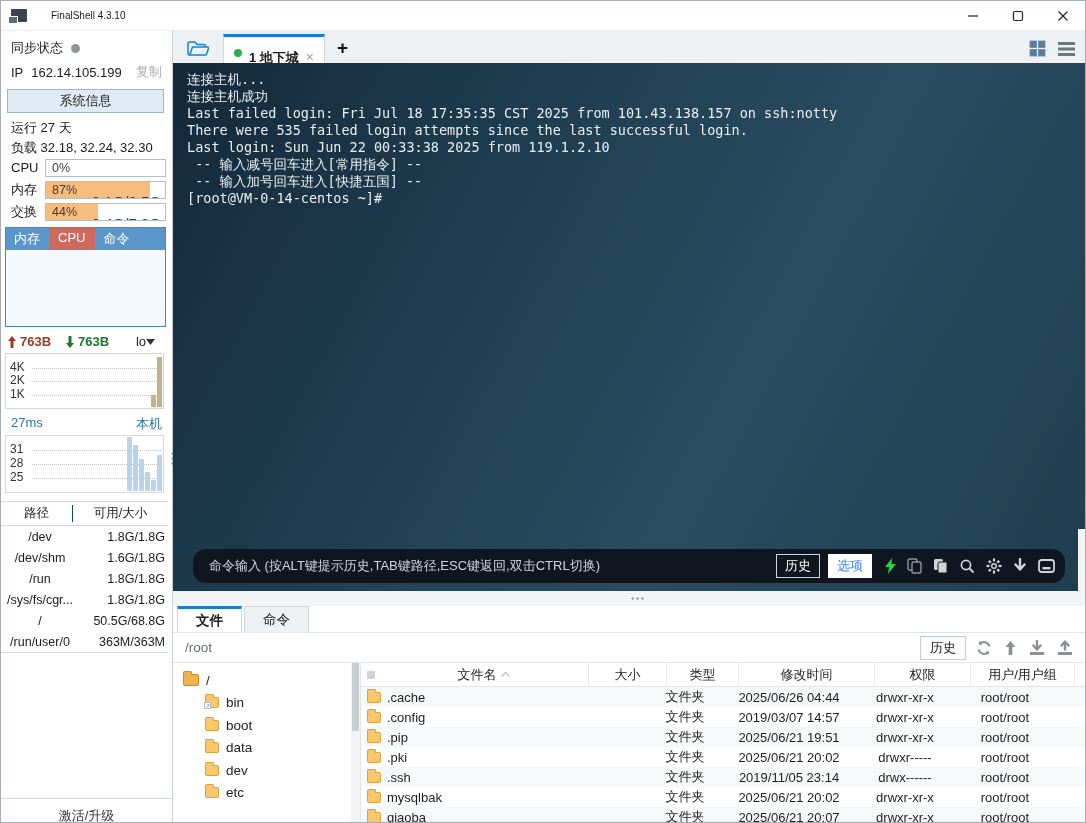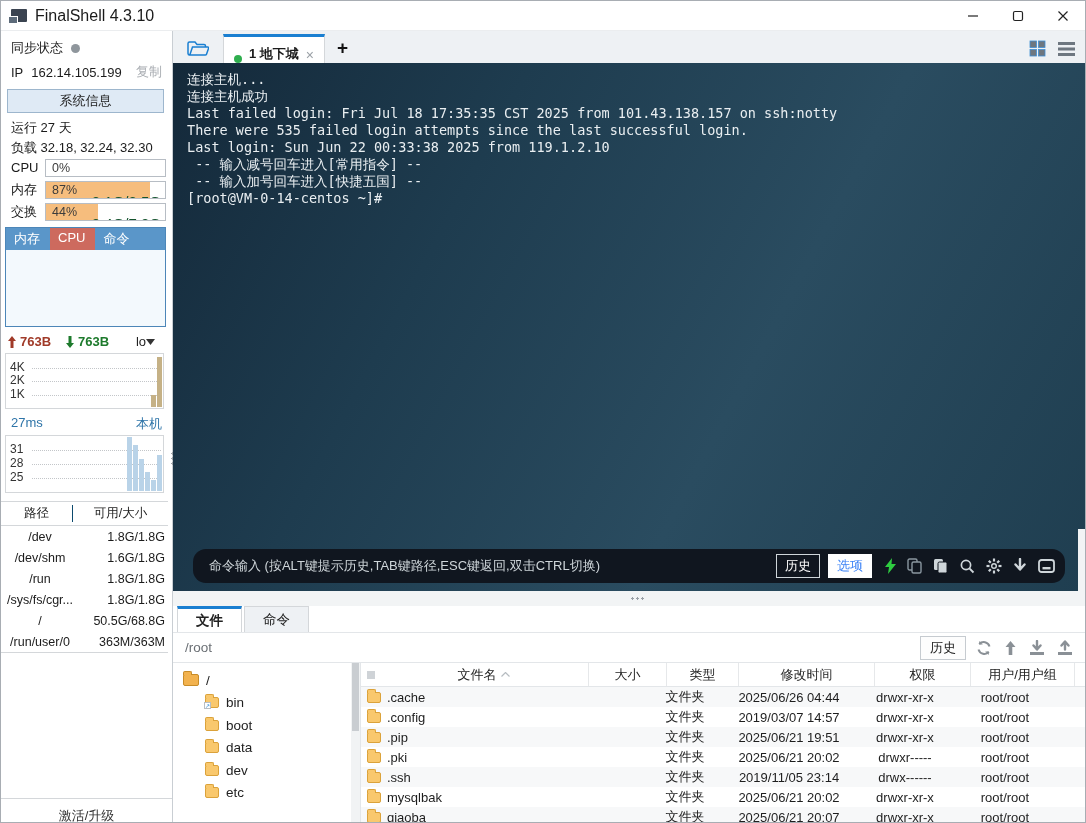--- a/index.html
+++ b/index.html
@@ -2,21 +2,21 @@
 <html><head>
 <meta charset="utf-8">
 <style>
   html,body{margin:0;padding:0;background:#d7dadd;font-family:"Liberation Sans",sans-serif;}
   *{box-sizing:border-box;}
   .window{position:relative;width:1086px;height:823px;background:#fff;border:1px solid #a8adb3;overflow:hidden;}
   
   .titlebar{position:absolute;left:0;top:0;width:100%;height:30px;background:#fff;border-bottom:1px solid #ebedef;display:flex;align-items:center;}
   .appicon{width:16px;height:13px;background:#3a4350;margin:0 8px 0 10px;position:relative;border-radius:1px;}
   .appicon::after{content:"";position:absolute;left:-3px;bottom:-2px;width:8px;height:6px;background:#5d6b7a;border:1px solid #fff;}
-  .apptitle{font-size:16px;color:#1a1a1a;}
+  .apptitle{font-size:10px;color:#1a1a1a;margin-left:16px;}
   .wincontrols{margin-left:auto;display:flex;align-items:center;height:100%;}
   .winbtn{width:45px;height:100%;display:flex;align-items:center;justify-content:center;}
   
   .sidebar{position:absolute;left:0;top:30px;width:172px;height:793px;background:#fff;border-right:1px solid #c9ced3;font-size:13px;color:#1b1b1b;}
   .sb-row{position:absolute;left:10px;right:6px;display:flex;align-items:center;}
   .dot-gray{width:9px;height:9px;border-radius:50%;background:#8f969c;margin-left:8px;}
   .copy{margin-left:auto;color:#a9adb2;margin-right:4px;}
   .sysinfo{position:absolute;left:6px;right:8px;top:58px;height:24px;background:#dfeaf5;border:1px solid #9db6cd;display:flex;align-items:center;justify-content:center;font-size:13px;color:#222;}
   .meter-row{position:absolute;left:10px;right:6px;height:19px;display:flex;align-items:center;}
   .meter-label{width:34px;flex:none;}
@@ -45,21 +45,21 @@
   .disk-c2{flex:1;}
   .disk-row{display:flex;height:21px;align-items:center;}
   .disk-row .p{width:78px;white-space:nowrap;overflow:hidden;text-align:center;}
   .disk-row .v{flex:1;text-align:right;padding-right:3px;}
   .activate{position:absolute;left:0;right:0;top:767px;border-top:1px solid #d4d7da;text-align:center;padding-top:8px;color:#333;}
   .dots-v{position:absolute;width:3px;height:14px;background:radial-gradient(circle,#9aa0a6 1px,transparent 1.4px) 0 0/3px 5px;}
   
   .main{position:absolute;left:172px;top:30px;width:914px;height:793px;}
   .tabbar{position:absolute;left:0;top:0;width:100%;height:32px;background:#eef1f4;display:flex;align-items:flex-end;}
   .openfolder{margin:0 14px 6px 14px;}
-  .term-tab{height:29px;background:#fff;border:1px solid #d4d7da;border-bottom:none;border-top:3px solid #1a7fd1;display:flex;align-items:flex-end;padding:0 10px;gap:7px;font-size:13px;font-weight:bold;color:#1b1b1b;}
+  .term-tab{height:29px;background:#fff;border:1px solid #d4d7da;border-bottom:none;border-top:3px solid #1a7fd1;display:flex;align-items:flex-start;padding:12px 10px;gap:7px;font-size:13px;font-weight:bold;color:#1b1b1b;}
   .greendot{width:8px;height:8px;border-radius:50%;background:#2fae4e;}
   .tabclose{color:#9aa0a6;font-weight:normal;font-size:14px;}
   .addtab{font-size:19px;font-weight:bold;color:#111;margin:0 0 4px 12px;}
   .tabbar-right{margin-left:auto;display:flex;align-items:center;gap:12px;margin-right:12px;margin-bottom:6px;}
   
   .terminal{position:absolute;left:0;top:32px;width:100%;height:528px;background:linear-gradient(118deg,#14293a 0%,#1e3c4f 30%,#2a4c60 62%,#1f3e50 100%);overflow:hidden;}
   .termtext{position:absolute;left:14px;top:8px;font-family:"DejaVu Sans Mono",monospace;font-size:13.5px;line-height:17px;color:#e9eef1;white-space:pre;}
   .scrollsliver{position:absolute;right:0;bottom:0;width:9px;height:62px;background:#f2f4f5;}
   .cmdbar{position:absolute;left:20px;right:22px;bottom:8px;height:34px;background:#10161f;border-radius:13px;display:flex;align-items:center;padding:0 10px 0 16px;}
   .cmdplaceholder{color:#cfd6da;font-size:13px;flex:1;white-space:nowrap;overflow:hidden;}

